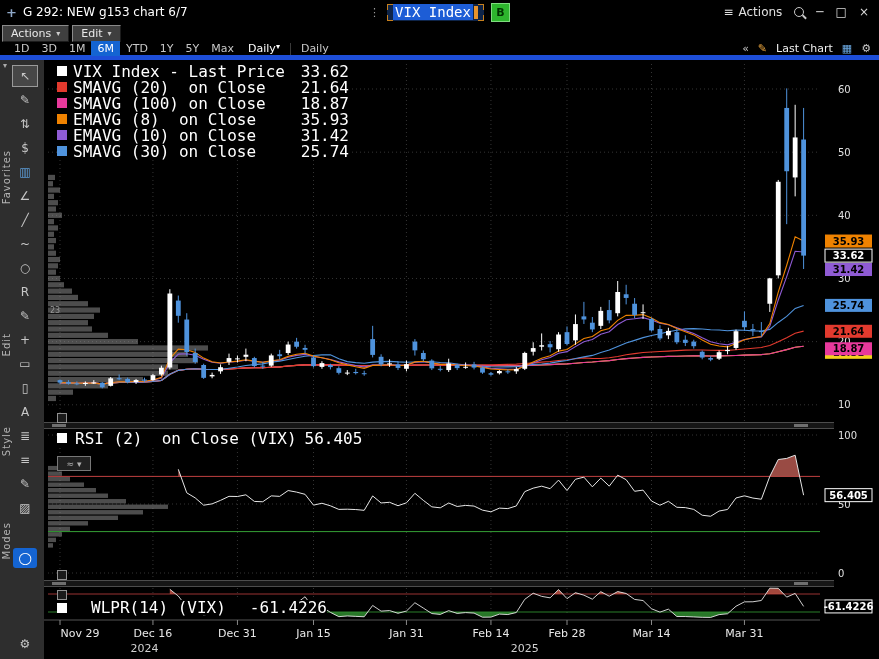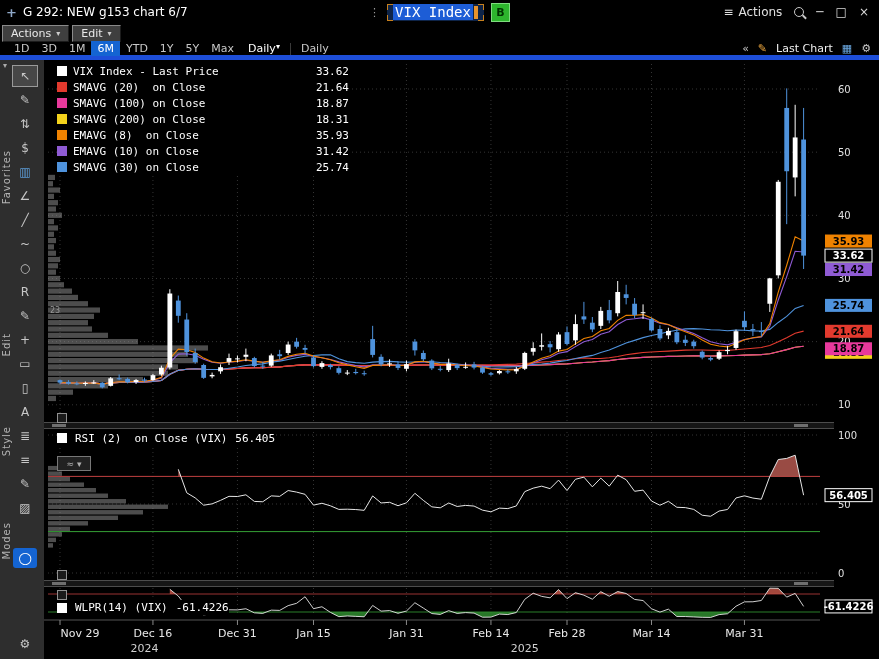--- a/index.html
+++ b/index.html
@@ -49,28 +49,28 @@
   .tool{position:absolute;left:13px;width:24px;height:20px;display:flex;align-items:center;justify-content:center;
         color:#c8c8c8;font-size:12px;}
   .tool.selected{background:#474747;outline:1px solid #9a9a9a;}
   .tool.blue{color:#5b9bd5;}
   .tool.active-blue{background:#1464d2;color:#fff;border-radius:3px;}
   .side-label{position:absolute;left:1px;width:11px;color:#b4b4b4;font-size:10px;writing-mode:vertical-rl;
               transform:rotate(180deg);letter-spacing:1px;}
   
   #chart-svg{position:absolute;left:44px;top:60px;}
   svg text{font-family:"DejaVu Sans",sans-serif;}
-  .legend{position:absolute;background:#000;font-family:"DejaVu Sans Mono",monospace;font-size:11px;color:#fff;}
+  .legend{position:absolute;background:#000;font-family:"DejaVu Sans Mono",monospace;font-size:16px;color:#fff;}
   #legend-main{left:57px;top:63px;width:292px;}
   .lrow{display:flex;align-items:center;height:16px;gap:6px;}
   .sw{width:10px;height:10px;display:inline-block;flex:0 0 10px;}
   .lname{white-space:pre;}
   .lval{margin-left:auto;}
   #legend-rsi{left:57px;top:430px;display:flex;align-items:center;gap:8px;height:16px;}
-  #legend-wlpr{left:57px;top:600px;display:flex;align-items:center;gap:8px;height:15px;}
+  #legend-wlpr{left:57px;top:600px;display:flex;align-items:center;gap:24px;height:15px;}
   #legend-rsi .sw,#legend-wlpr .sw{background:#fff;}
   .divider{position:absolute;left:44px;width:790px;height:7px;background:#161616;border-top:1px solid #4d4d4d;
            border-bottom:1px solid #4d4d4d;box-sizing:border-box;}
   .divider::before{content:'';position:absolute;left:8px;top:1px;width:14px;height:3px;background:#6f6f6f;}
   .divider::after{content:'';position:absolute;right:26px;top:1px;width:14px;height:3px;background:#6f6f6f;}
   #div1{top:422px;} #div2{top:580px;}
   .panel-btn{position:absolute;width:8px;height:8px;border:1px solid #909090;background:#1a1a1a;}
   #rsi-widget{position:absolute;left:57px;top:456px;width:32px;height:13px;border:1px solid #787878;background:#222;
               color:#b0b0b0;font-size:9px;display:flex;align-items:center;justify-content:center;gap:3px;}
 </style>
@@ -532,25 +532,20 @@
         <span class="sw" style="background: rgb(226, 58, 46);"></span>
         <span class="lname">SMAVG (20)  on Close</span>
         <span class="lval">21.64</span>
       </div>
       <div class="lrow">
         <span class="sw" style="background: rgb(232, 57, 156);"></span>
         <span class="lname">SMAVG (100) on Close</span>
         <span class="lval">18.87</span>
       </div>
       <div class="lrow">
-        <span class="sw" style="background: rgb(243, 210, 28);"></span>
-        <span class="lname">SMAVG (200) on Close</span>
-        <span class="lval">18.31</span>
-      </div>
-      <div class="lrow">
         <span class="sw" style="background: rgb(239, 130, 0);"></span>
         <span class="lname">EMAVG (8)  on Close</span>
         <span class="lval">35.93</span>
       </div>
       <div class="lrow">
         <span class="sw" style="background: rgb(143, 91, 212);"></span>
         <span class="lname">EMAVG (10) on Close</span>
         <span class="lval">31.42</span>
       </div>
       <div class="lrow">

